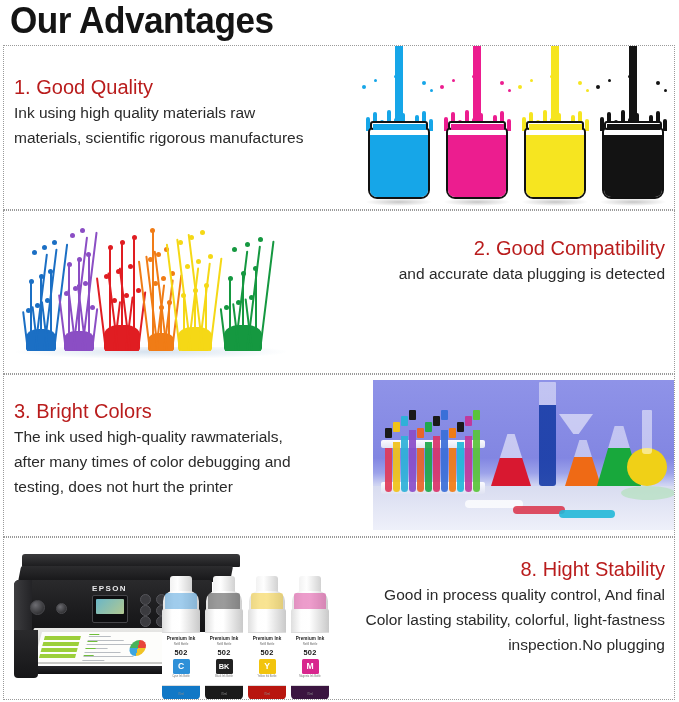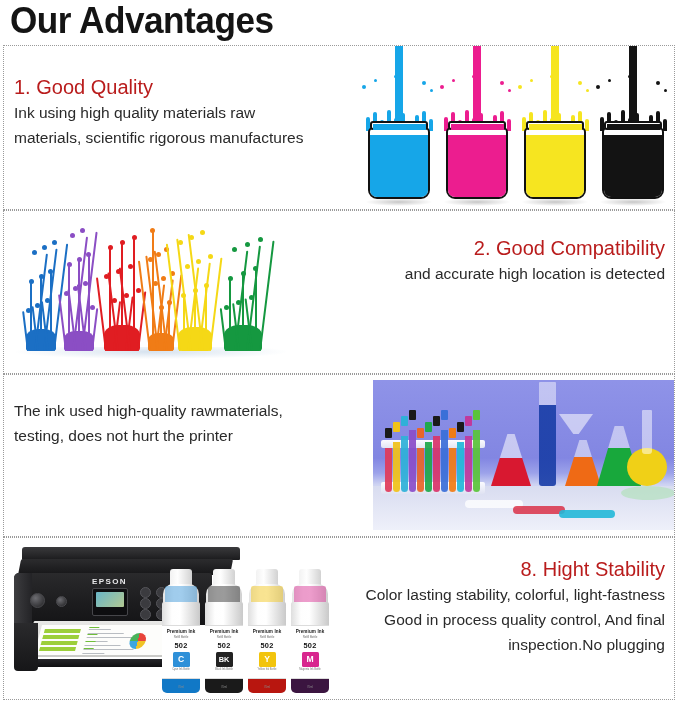--- a/index.html
+++ b/index.html
@@ -90,21 +90,21 @@
     background:linear-gradient(180deg,#fbfbff,#e2e5f4);border-radius:2px;}
   .lab .tube{position:absolute;bottom:38px;width:7px;border-radius:0 0 4px 4px;opacity:.93;}
   .lab .tubecap{position:absolute;width:7px;height:10px;border-radius:1px;}
   .lab .flask{position:absolute;}
   .lab .cyl{position:absolute;bottom:44px;border-radius:1px 1px 3px 3px;opacity:.92;}
   .lab .round{position:absolute;border-radius:50%;}
   .lab .syr{position:absolute;height:8px;border-radius:4px;opacity:.9;}
   .lab .dish{position:absolute;border-radius:50%;}
 
   
-  .printer-wrap{position:absolute;left:4px;top:5px;width:300px;height:152px;}
+  .printer-wrap{position:absolute;left:4px;top:12px;width:300px;height:152px;}
   .pr-lid{position:absolute;left:14px;top:4px;width:218px;height:13px;
     background:linear-gradient(180deg,#3a3a3c,#1b1b1d);border-radius:3px 3px 1px 1px;}
   .pr-top{position:absolute;left:10px;top:16px;width:212px;height:16px;
     background:linear-gradient(180deg,#2c2c2e,#161618);
     transform:skewX(-11deg);transform-origin:bottom left;border-radius:2px;}
   .pr-body{position:absolute;left:6px;top:30px;width:198px;height:52px;
     background:linear-gradient(180deg,#2a2a2c 0%,#1d1d1f 55%,#141416 100%);
     border-radius:5px 3px 2px 2px;}
   .pr-body:after{content:"";position:absolute;left:0;top:0;width:18px;height:52px;
     background:linear-gradient(90deg,#3d3d40,#232326);border-radius:5px 0 0 2px;}
@@ -403,27 +403,29 @@
           <span class="bead" style="left:25.1px;bottom:51px;width:5px;height:5px;background:#159840"></span>
           <span class="strand" style="left:30.75px;height:82px;background:#159840;transform:rotate(0deg);transform-origin:bottom center;"></span>
           <span class="bead" style="left:29.35px;bottom:80px;width:5px;height:5px;background:#159840"></span>
           <span class="strand" style="left:35px;height:111px;background:#159840;transform:rotate(7deg);transform-origin:bottom center;"></span>
           <span class="bead" style="left:33.6px;bottom:109px;width:5px;height:5px;background:#159840"></span>
         </div>
       </div>
 
     <div class="txt ta-r" id="t2">
       <div class="head">2. Good Compatibility</div>
-      <div class="body-l">and accurate high location is detected</div>
+      <div class="body-l">and accurate data plugging is detected</div>
     </div>
   </div>
 
   <div class="sec" id="sec3">
     <div class="txt ta-l" id="t3">
+      <div class="head">3. Bright Colors</div>
       <div class="body-l">The ink used high-quality rawmaterials,</div>
+      <div class="body-l">after many times of color debugging and</div>
       <div class="body-l">testing, does not hurt the printer</div>
     </div>
 
     <div style="position:absolute;left:358px;top:0;width:313px;height:162px;">
       <div class="lab" id="lab">
         <div class="bench"></div>
         <div class="rack2"></div>
         <div class="rack"></div>
       <span class="tube" style="left:12px;height:44px;background:#e03a5a"></span>
           <span class="tubecap" style="left:12px;bottom:92px;background:#1a1a1a"></span>
@@ -574,18 +576,18 @@
               <div class="badge" style="background:#d8268e">M</div>
               <div class="l4">Magenta Ink Bottle</div>
             </span>
             <span class="vol">70ml</span>
           </div>
         </div>
     </div>
 
     <div class="txt ta-r" id="t4">
       <div class="head">8. Hight Stability</div>
+      <div class="body-l">Good in process quality control, And final</div>
       <div class="body-l">Color lasting stability, colorful, light-fastness</div>
-      <div class="body-l">Good in process quality control, And final</div>
       <div class="body-l">inspection.No plugging</div>
     </div>
   </div>
 </div>
 
 </body></html>

